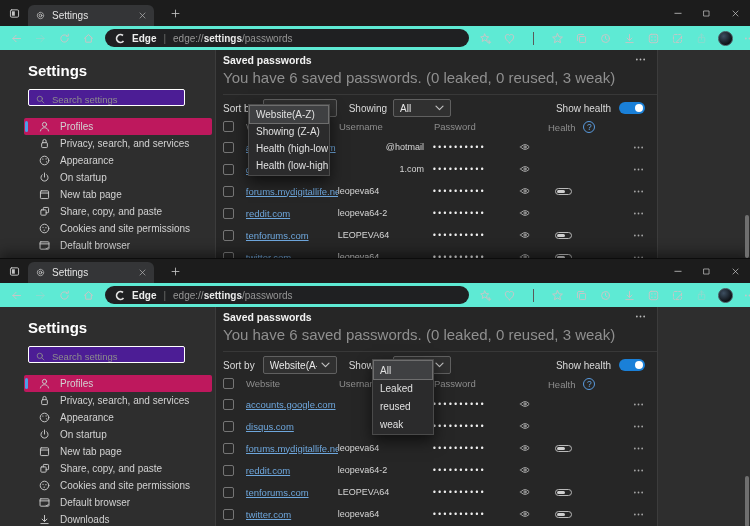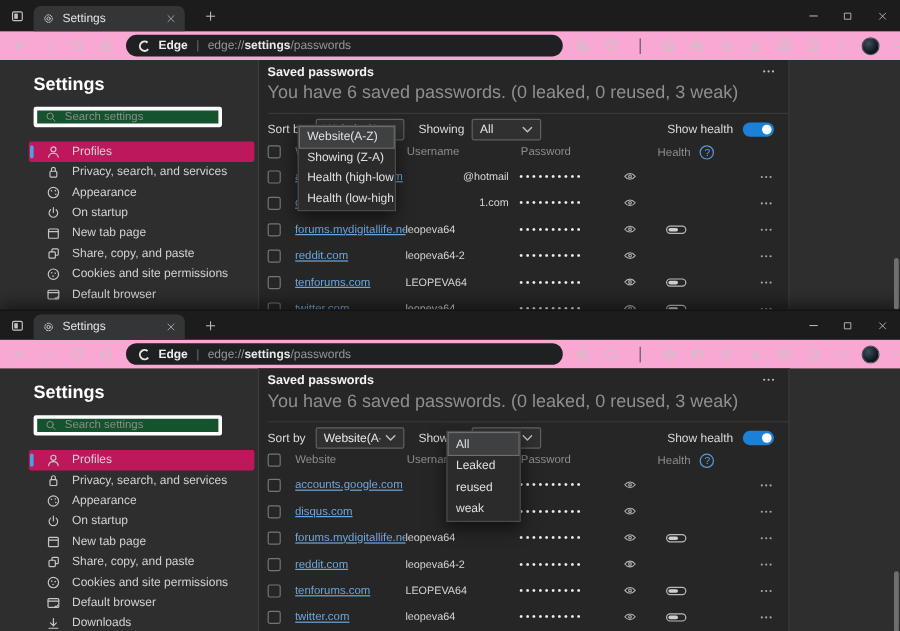--- a/index.html
+++ b/index.html
@@ -13,36 +13,36 @@
   .tabbar{height:26px;background:#1c1c1c;display:flex;align-items:center;position:relative}
   #w1 .tabbar{height:24px}
   .tba{width:28px;display:flex;justify-content:center;color:#c3c3c3}
   .tab{height:21px;align-self:flex-end;width:126px;background:#343537;border-radius:6px 6px 0 0;display:flex;align-items:center;padding:0 7px;gap:6px;color:#c9c9c9}
   .tab-title{flex:1;color:#e4e4e4;font-size:10px;white-space:nowrap;overflow:hidden}
   .tclose{color:#b9b9b9}
   .newtab{margin-left:10px;color:#c3c3c3}
   .wcontrols{position:absolute;right:0;top:0;height:100%;display:flex}
   .wc{width:29px;height:100%;display:flex;align-items:center;justify-content:center;color:#cfcfcf}
   
-  .toolbar{height:24px;background:#f9a8d4;display:flex;align-items:center;padding:0 5px;gap:1px}
+  .toolbar{height:24px;background:#5eead4;display:flex;align-items:center;padding:0 5px;gap:1px}
   .tbtn{width:23px;height:20px;display:flex;align-items:center;justify-content:center;color:#c6c6c6;flex:0 0 auto}
   .tdiv{width:1px;height:13px;background:#5a5a5a;display:block}
   .dim{opacity:.42}
   .urlbar{height:18px;width:364px;flex:0 0 364px;background:#1f2022;border-radius:9px;display:flex;align-items:center;padding:0 9px;gap:5px;margin:0 4px;overflow:hidden}
   .brand{color:#ededed;font-weight:700;font-size:10px}
   .usep{color:#6d6d6d;padding:0 2px}
   .url{color:#969696;font-size:10px;white-space:nowrap}
   .url b{color:#e9e9e9;font-weight:700}
   .av{width:15px;height:15px;border-radius:50%;background:radial-gradient(circle at 35% 32%,#3d4f61,#0e1216 70%);display:inline-block;border:1px solid #49505a}
   
   .content{position:absolute;top:50px;left:0;right:0;bottom:0;display:flex}
   #w1 .content{top:48px}
   .sidebar{width:215px;flex:0 0 215px;padding:12px 0 0 28px}
   .s-title{font-size:15px;font-weight:700;color:#fff}
-  .search{width:157px;height:17px;border:3px solid #ffffff;border-radius:2px;background:#14532d;display:flex;align-items:center;padding:0 6px;gap:6px;color:#8d8d8d;margin-top:10px}
+  .search{width:157px;height:17px;border:1px solid #ffffff;border-radius:2px;background:#4c1d95;display:flex;align-items:flex-end;padding:0 6px;gap:6px;color:#8d8d8d;margin-top:10px}
   .sinput{background:none;border:none;outline:none;color:#9a9a9a;font-family:"Liberation Sans",sans-serif;font-size:9.5px;width:100%}
   .sinput::placeholder{color:#8d8d8d}
   .nav{margin-top:12px;margin-left:-4px}
   .nitem{height:17px;display:flex;align-items:center;gap:9px;padding-left:13px;border-radius:2px;width:188px;position:relative;color:#d2d2d2;font-size:10px;white-space:nowrap}
   .nitem.sel{background:#be185d}
   .nitem.sel::before{content:"";position:absolute;left:1px;top:3px;bottom:3px;width:3px;border-radius:2px;background:#4f9ee8}
   .nicon{width:14px;display:flex;justify-content:center;color:#c7c7c7}
   
   .card{width:443px;flex:0 0 443px;background:#262626;border-left:1px solid #3c3c3c;border-right:1px solid #3c3c3c;padding:2px 0 0 7px;position:relative}
   .card-head{display:flex;align-items:center;padding-right:10px}

